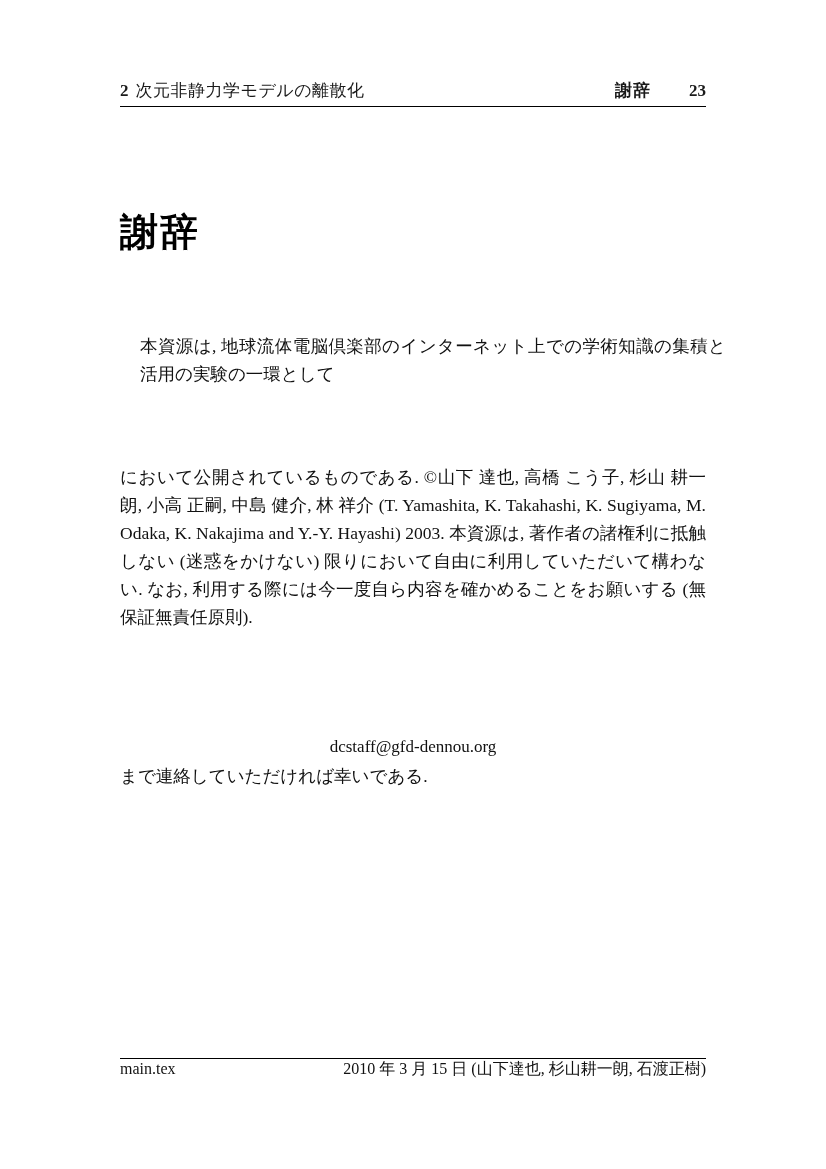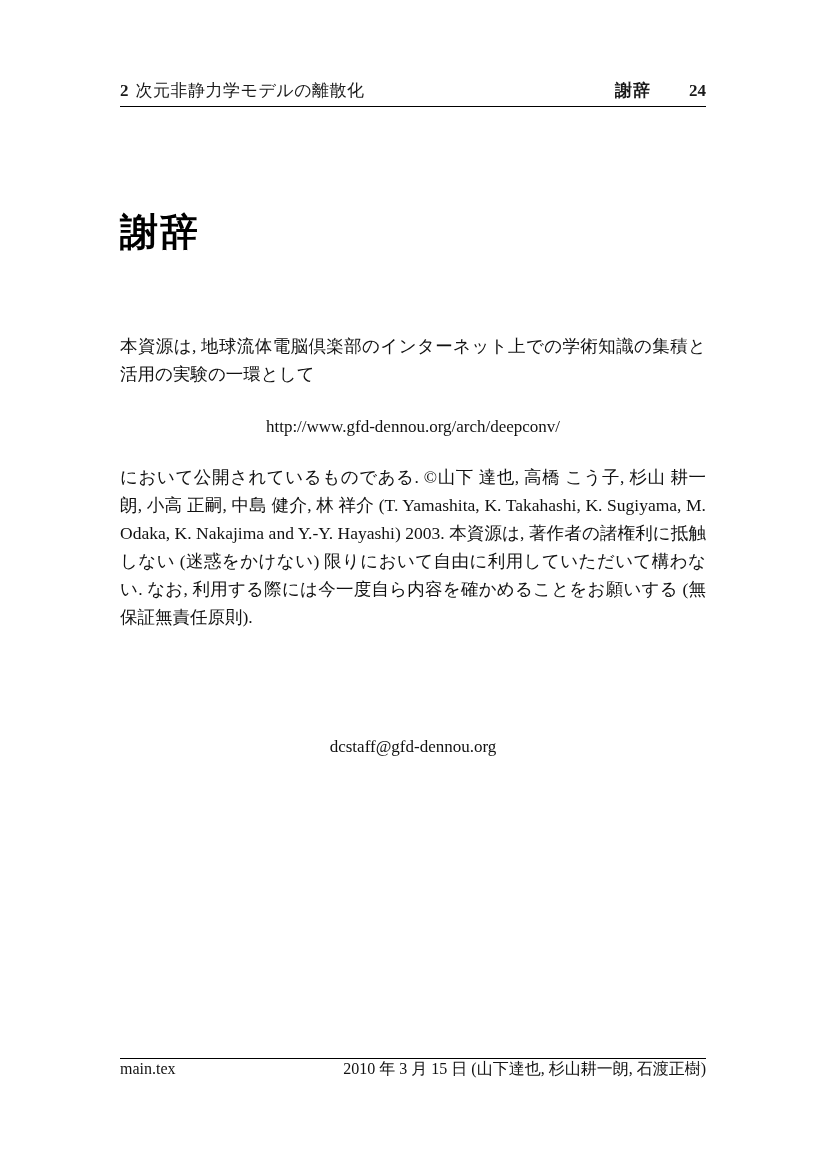--- a/index.html
+++ b/index.html
@@ -76,21 +76,21 @@
   .centered-line {
     position: absolute;
     left: 120px;
     width: 586px;
     margin: 0;
     font-size: 17px;
     line-height: 24px;
     text-align: center;
     color: #111;
   }
-  #par-1 { top: 332px; }
+  #par-1 { top: 332px; margin-left: 20px; }
   #url-line { top: 415px; }
   #par-2 { top: 463px; }
   #par-3 { top: 595px; }
   #email-line { top: 735px; }
   #par-4 { top: 762px; }
   
   .running-footer {
     position: absolute;
     top: 1058px;
     left: 120px;
@@ -107,33 +107,33 @@
 </head>
 <body>
 
 <div class="page">
 
   <div class="running-header">
     <span class="section-number">2</span>
     <span class="section-title">次元非静力学モデルの離散化</span>
     <span class="spacer"></span>
     <span class="chapter-mark">謝辞</span>
-    <span class="page-number">24</span>
+    <span class="page-number">23</span>
   </div>
 
   <h1 class="chapter-title">謝辞</h1>
 
   <p class="body-par" id="par-1">本資源は, 地球流体電脳倶楽部のインターネット上での学術知識の集積と活用の実験の一環として</p>
 
-  <p class="centered-line" id="url-line">http://www.gfd-dennou.org/arch/deepconv/</p>
 
   <p class="body-par" id="par-2">において公開されているものである. ©山下 達也, 高橋 こう子, 杉山 耕一朗, 小高 正嗣, 中島 健介, 林 祥介 (T. Yamashita, K. Takahashi, K. Sugiyama, M. Odaka, K. Nakajima and Y.-Y. Hayashi) 2003.  本資源は, 著作者の諸権利に抵触しない (迷惑をかけない) 限りにおいて自由に利用していただいて構わない. なお, 利用する際には今一度自ら内容を確かめることをお願いする (無保証無責任原則).</p>
 
 
   <p class="centered-line" id="email-line">dcstaff@gfd-dennou.org</p>
 
+  <p class="body-par" id="par-4">まで連絡していただければ幸いである.</p>
 
   <div class="running-footer">
     <span>main.tex</span>
     <span>2010 年 3 月 15 日 (山下達也, 杉山耕一朗, 石渡正樹)</span>
   </div>
 
 </div>
 
 </body></html>

